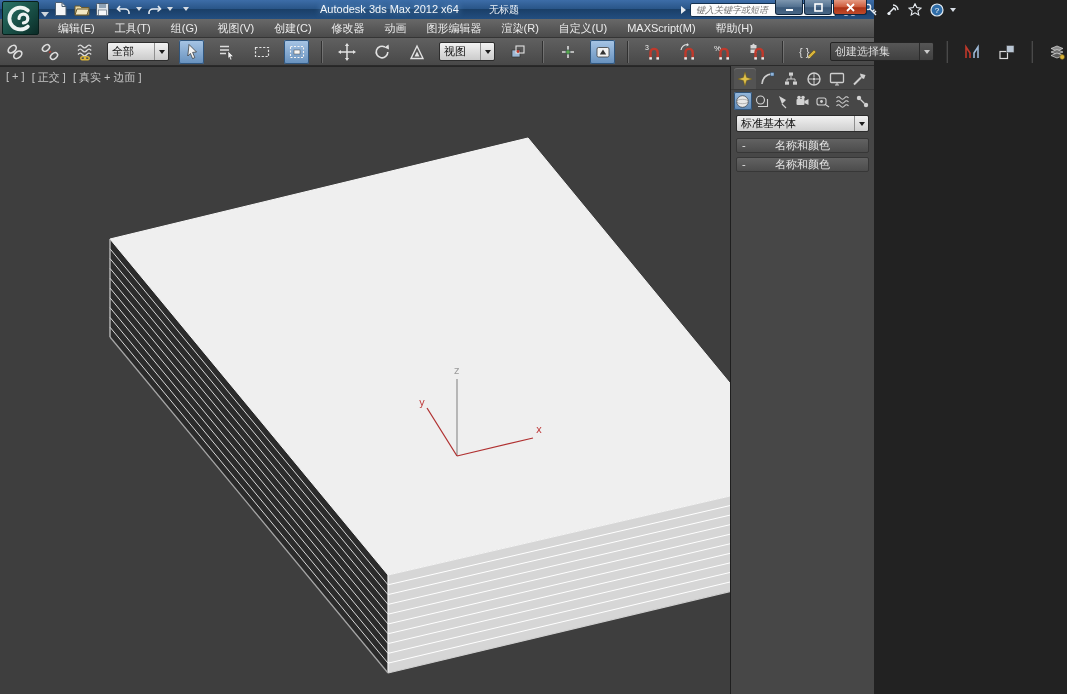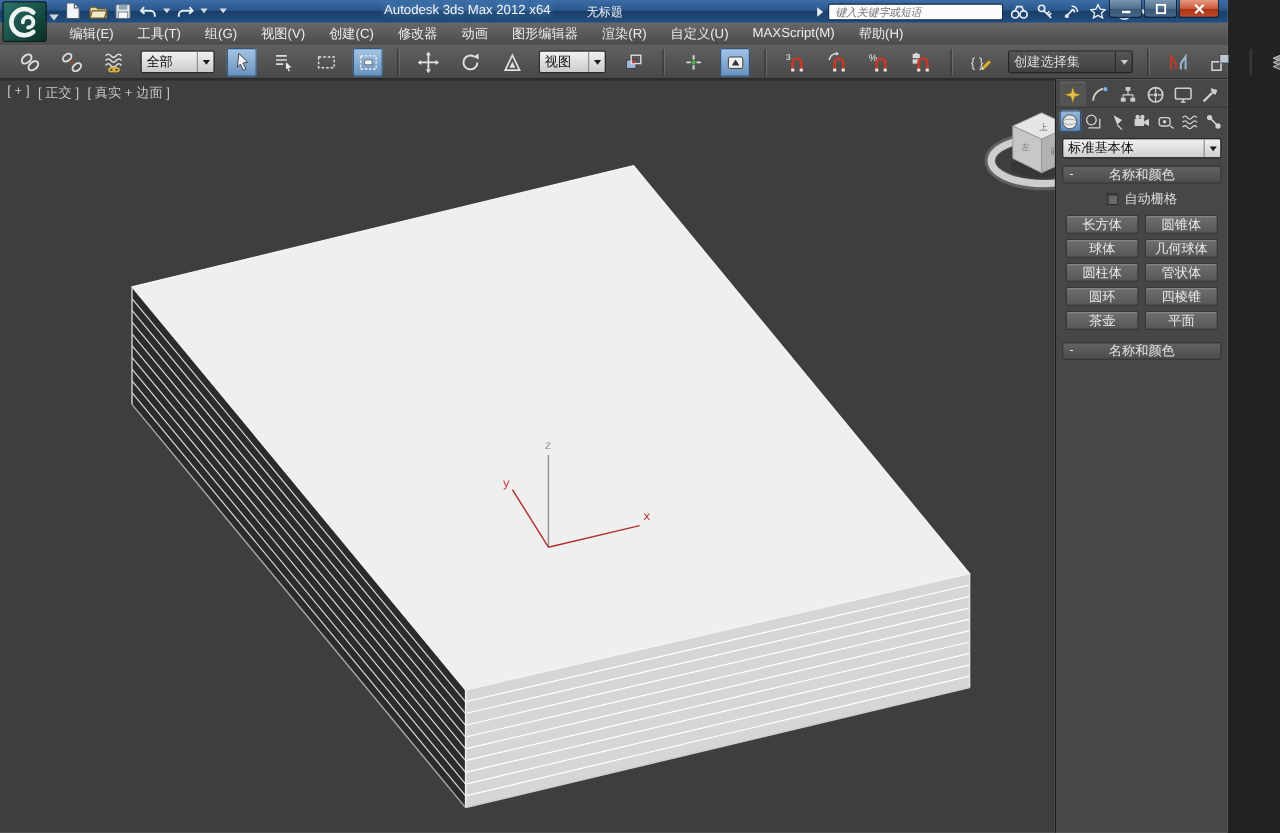--- a/index.html
+++ b/index.html
@@ -1,18 +1,18 @@
 <!DOCTYPE html>
 <html><head>
 <meta charset="utf-8">
 <style>
   *{margin:0;padding:0;box-sizing:border-box;}
   html,body{width:1067px;height:694px;overflow:hidden;background:#222;}
   body{font-family:"Liberation Sans","DejaVu Sans",sans-serif;font-size:11px;-webkit-font-smoothing:antialiased;}
-  .window{position:relative;width:1023px;height:694px;background:#a3a3a3;}
+  .window{position:relative;width:874px;height:694px;background:#ffffff;}
 
   
   .titlebar{position:relative;height:19px;background:linear-gradient(#3d6da8 0%,#2a5689 45%,#1a3f68 50%,#234e80 100%);color:#fff;}
   .logo{position:absolute;left:2px;top:1px;width:37px;height:34px;z-index:9;background:linear-gradient(135deg,#2b7468 0%,#14443c 70%,#0b2b26 100%);border:1px solid #08201c;border-radius:2px;display:flex;align-items:center;justify-content:center;}
   .logo-arrow{position:absolute;left:41px;top:12px;width:0;height:0;border-left:4px solid transparent;border-right:4px solid transparent;border-top:5px solid #cfd6dd;z-index:9;}
   .qat{position:absolute;left:52px;top:1px;display:flex;align-items:center;gap:4px;height:16px;}
   .qi{width:17px;height:16px;display:flex;align-items:center;justify-content:center;border-radius:2px;}
   .caret{width:0;height:0;border-left:3px solid transparent;border-right:3px solid transparent;border-top:4px solid #d7dde4;}
   .apptitle{position:absolute;left:320px;top:3px;font-size:11px;color:#f2f6fa;text-shadow:0 0 6px #7fb4e8;}
   .doctitle{position:absolute;left:489px;top:3px;font-size:10px;color:#eef3f8;}
@@ -22,21 +22,21 @@
   .ici{width:18px;height:15px;display:flex;align-items:center;justify-content:center;}
   .winbtns{position:absolute;right:7px;top:0;display:flex;gap:1px;z-index:8;}
   .wbtn{width:28px;height:15px;border:1px solid #10273f;border-top:none;border-radius:0 0 3px 3px;background:linear-gradient(#7d96af 0%,#51708f 50%,#3a597a 55%,#486685 100%);color:#fff;display:flex;align-items:center;justify-content:center;font-size:9px;line-height:9px;}
   .wbtn.close{width:34px;background:linear-gradient(#e59a82 0%,#cd5b3c 50%,#ab3317 55%,#c04a2a 100%);}
 
   
   .menubar{height:19px;background:linear-gradient(#686868,#4b4b4b);display:flex;align-items:flex-end;padding-left:48px;border-bottom:1px solid #353535;}
   .menu-item{padding:0 10px;color:#ececec;height:100%;display:flex;align-items:center;cursor:default;}
 
   
-  .toolbar{height:28px;background:linear-gradient(#606060,#484848);border-bottom:1px solid #2a2a2a;display:flex;align-items:center;padding:0 12px;gap:10px;}
+  .toolbar{height:28px;background:linear-gradient(#606060,#484848);border-bottom:1px solid #2a2a2a;display:flex;align-items:center;padding:0 2px;gap:10px;}
   .ti{width:25px;height:24px;display:flex;align-items:center;justify-content:center;border-radius:2px;flex:none;}
   .ti svg{width:18px;height:18px;display:block;}
   .ti.active{background:linear-gradient(#a8c6e6,#6690bd);box-shadow:inset 0 0 0 1px #30567e;}
   .tsep{width:1px;height:22px;background:#303030;box-shadow:1px 0 0 rgba(255,255,255,.18);margin:0 2px;flex:none;}
   .tdd{height:19px;background:linear-gradient(#f2f2f2,#cbcbcb);border:1px solid #2d2d2d;border-radius:2px;display:flex;align-items:center;color:#111;flex:none;}
   .tdd .lbl{padding:0 4px;white-space:nowrap;}
   .tdd .dd-arrow{width:14px;height:100%;border-left:1px solid #909090;display:flex;align-items:center;justify-content:center;}
   .tdd .dd-arrow i{width:0;height:0;border-left:3px solid transparent;border-right:3px solid transparent;border-top:4px solid #1c1c1c;}
   .tdd.dark{background:linear-gradient(#565656,#404040);color:#ddd;border-color:#242424;align-items:center;}
   .tdd.dark .dd-arrow{border-left-color:#2b2b2b;}
@@ -586,38 +586,20 @@
         <span class="dd-arrow">
             <i></i>
           </span>
       </div>
 
       <div class="rollout">
         <div class="r-head">
           <span class="minus">-</span>
           <span class="title">名称和颜色</span>
         </div>
-        <div class="r-body">
-          <div class="autogrid">
-            <span class="checkbox"></span>
-            <span>自动栅格</span>
-          </div>
-          <div class="btn-grid">
-            <span class="pbtn">长方体</span>
-            <span class="pbtn">圆锥体</span>
-            <span class="pbtn">球体</span>
-            <span class="pbtn">几何球体</span>
-            <span class="pbtn">圆柱体</span>
-            <span class="pbtn">管状体</span>
-            <span class="pbtn">圆环</span>
-            <span class="pbtn">四棱锥</span>
-            <span class="pbtn">茶壶</span>
-            <span class="pbtn">平面</span>
-          </div>
-        </div>
       </div>
 
       <div class="rollout">
         <div class="r-head">
           <span class="minus">-</span>
           <span class="title">名称和颜色</span>
         </div>
       </div>
     </div>
   </div>

